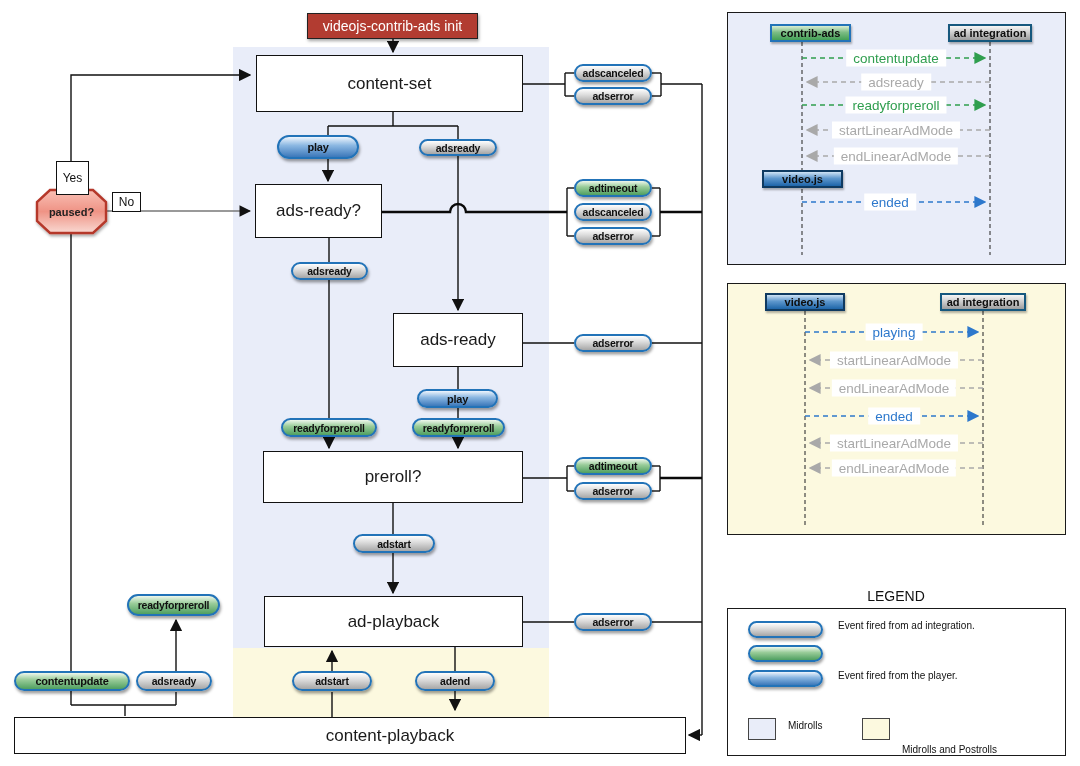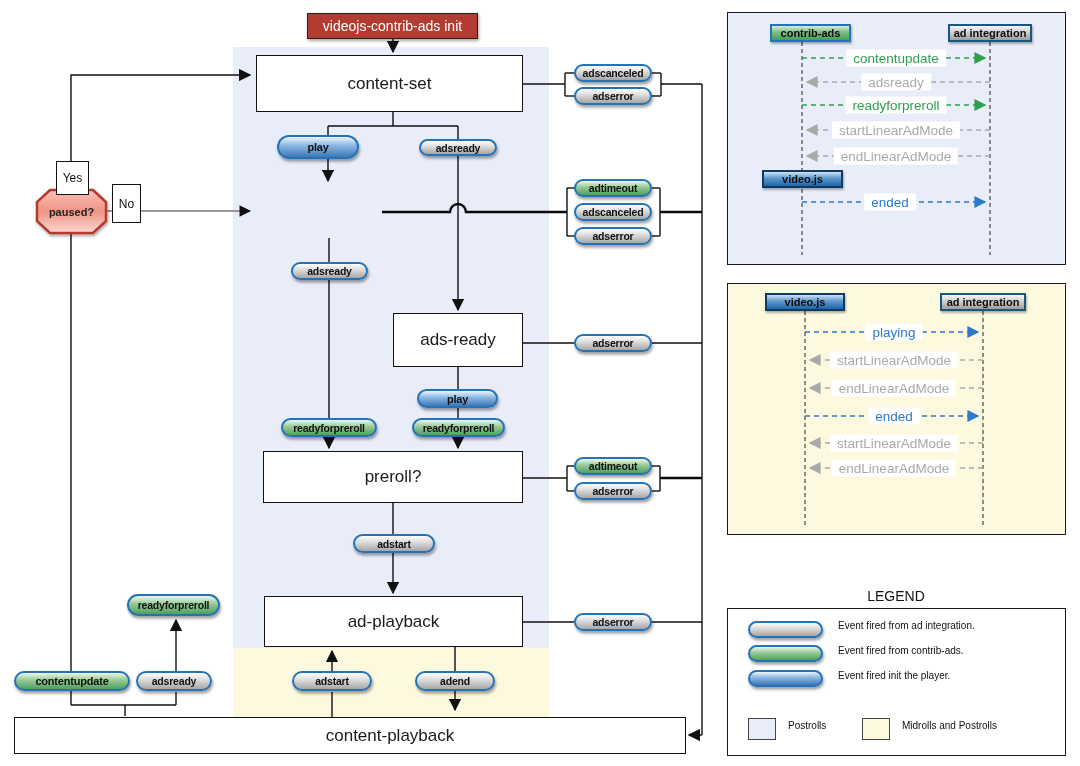--- a/index.html
+++ b/index.html
@@ -167,28 +167,29 @@
       <path d="M983,388 L811,388" stroke="#a9a9a9" marker-end="url(#mky)"></path>
       <path d="M805,416 L977,416" stroke="#2d78cc" marker-end="url(#mkb)"></path>
       <path d="M983,443 L811,443" stroke="#a9a9a9" marker-end="url(#mky)"></path>
       <path d="M983,468 L811,468" stroke="#a9a9a9" marker-end="url(#mky)"></path>
     </g>
   </svg>
 
   <div class="init" style="left:307px;top:13px;width:171px;height:26px;">videojs-contrib-ads init</div>
 
   <div class="state" style="left:256px;top:55px;width:267px;height:57px;">content-set</div>
+  <div class="state" style="left:255px;top:184px;width:127px;height:54px;">ads-ready?</div>
   <div class="state" style="left:263px;top:451px;width:260px;height:52px;">preroll?</div>
   <div class="state" style="left:393px;top:313px;width:130px;height:54px;">ads-ready</div>
   <div class="state" style="left:264px;top:596px;width:259px;height:51px;">ad-playback</div>
   <div class="state" style="left:14px;top:717px;width:672px;height:37px;padding-left:80px;">content-playback</div>
 
   <div class="octlabel" style="left:37px;top:190px;width:69px;height:43px;">paused?</div>
   <div class="tag" style="left:56px;top:161px;width:33px;height:34px;">Yes</div>
-  <div class="tag" style="left:112px;top:184px;width:29px;height:39px;">No</div>
+  <div class="tag" style="left:112px;top:192px;width:29px;height:20px;">No</div>
 
   <div class="pill blue" style="left:277px;top:135px;width:82px;height:24px;font-size:11px;">play</div>
   <div class="pill gray" style="left:419px;top:139px;width:78px;height:17px;">adsready</div>
   <div class="pill gray" style="left:291px;top:262px;width:77px;height:18px;">adsready</div>
   <div class="pill green" style="left:281px;top:418px;width:96px;height:19px;">readyforpreroll</div>
   <div class="pill blue" style="left:417px;top:389px;width:81px;height:19px;font-size:11px;">play</div>
   <div class="pill green" style="left:412px;top:418px;width:93px;height:19px;">readyforpreroll</div>
   <div class="pill gray" style="left:353px;top:534px;width:82px;height:19px;">adstart</div>
   <div class="pill gray" style="left:292px;top:671px;width:80px;height:20px;">adstart</div>
   <div class="pill gray" style="left:415px;top:671px;width:80px;height:20px;">adend</div>
@@ -225,22 +226,21 @@
   <span class="msg gray" style="left:894px;top:388px;">endLinearAdMode</span>
   <span class="msg blue" style="left:894px;top:416px;">ended</span>
   <span class="msg gray" style="left:894px;top:443px;">startLinearAdMode</span>
   <span class="msg gray" style="left:894px;top:468px;">endLinearAdMode</span>
 
   <div class="legend-title" style="left:896px;top:588px;">LEGEND</div>
 
   <div class="pill gray" style="left:748px;top:621px;width:75px;height:17px;"></div>
   <div class="legend-text" style="left:838px;top:620px;">Event fired from ad integration.</div>
   <div class="pill green" style="left:748px;top:645px;width:75px;height:17px;"></div>
-  <div class="legend-text" style="left:838px;top:645px;">Event fired from contrib-ads.</div>
   <div class="pill blue" style="left:748px;top:670px;width:75px;height:17px;"></div>
-  <div class="legend-text" style="left:838px;top:670px;">Event fired init the player.</div>
+  <div class="legend-text" style="left:838px;top:670px;">Event fired from the player.</div>
 
   <div class="swatch" style="left:748px;top:718px;width:28px;height:22px;background:#E9EDF9;"></div>
-  <div class="legend-text" style="left:788px;top:720px;">Postrolls</div>
+  <div class="legend-text" style="left:788px;top:720px;">Midrolls</div>
   <div class="swatch" style="left:862px;top:718px;width:28px;height:22px;background:#FCF9DF;"></div>
-  <div class="legend-text" style="left:902px;top:720px;text-align:right;">Midrolls and Postrolls</div>
+  <div class="legend-text" style="left:902px;top:744px;text-align:right;">Midrolls and Postrolls</div>
 
 </div>
 
 </body></html>

